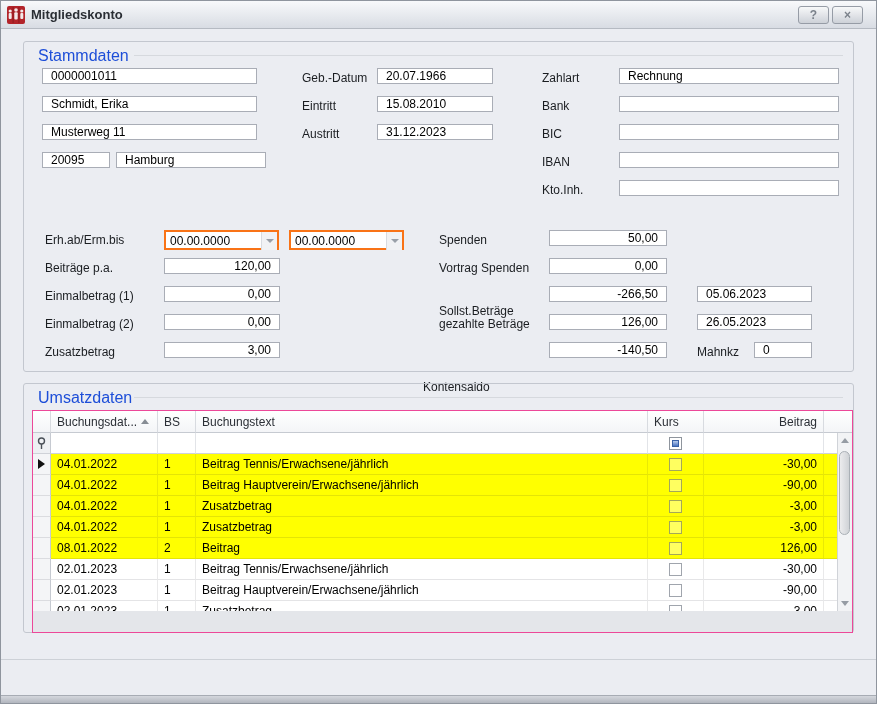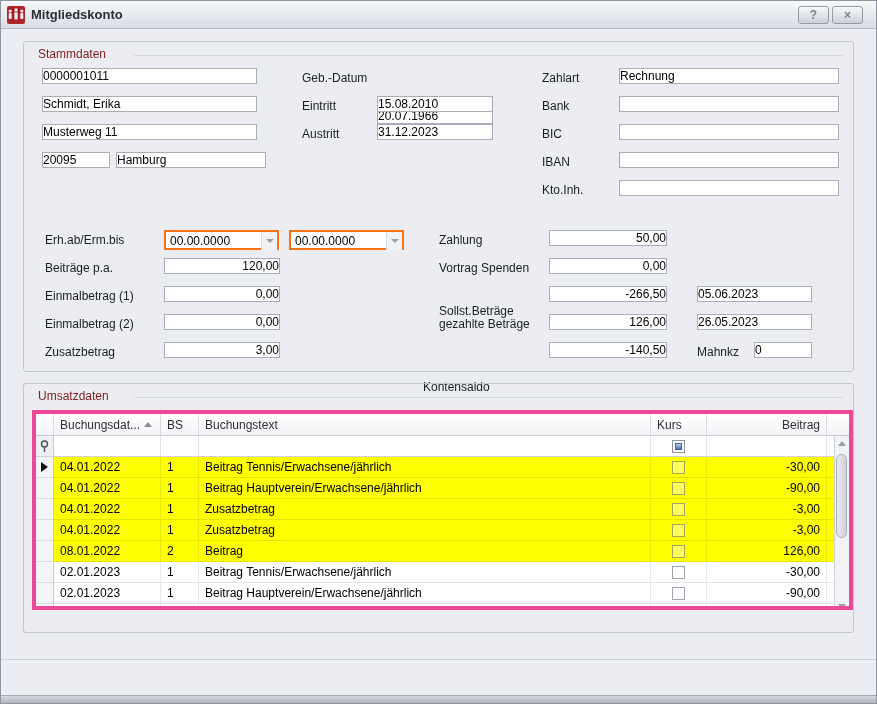--- a/index.html
+++ b/index.html
@@ -28,50 +28,50 @@
     color:#7b828b; font-weight:bold; font-size:12px; line-height:16px; text-align:center;
     cursor:default;
   }
   .btn-help { right:47px; }
   .btn-close { right:13px; }
 
   
   .panel {
     position:absolute; border:1px solid #c3c7cf; border-radius:3px; background:transparent;
   }
-  .panel-title { position:absolute; left:14px; top:5px; font-size:12px; color:#7f1d1d; }
+  .panel-title { position:absolute; left:14px; top:5px; font-size:16px; color:#1d4ed8; }
   .panel-title-line { position:absolute; top:13px; left:110px; right:10px; border-top:1px solid #d6d9de; }
 
   #stammdaten { left:22px; top:40px; width:831px; height:331px; }
   #umsatzdaten { left:22px; top:382px; width:831px; height:250px; }
 
   .lbl { position:absolute; font-size:12px; color:#1a1d21; height:20px; line-height:20px; white-space:nowrap; }
   .field {
     position:absolute; height:16px; border:1px solid #a9adb6; background:#fff;
     font-family:"Liberation Sans", sans-serif; font-size:12px; color:#000;
-    padding:0 0; outline:none;
+    padding:0 8px; outline:none;
   }
   .field.num { text-align:right; }
 
   .combo { position:absolute; height:20px; border:2px solid #f97316; background:#fff; }
   .combo .combo-text { position:absolute; left:4px; top:0; height:18px; line-height:18px; font-size:12px; color:#000; }
   .combo .combo-btn {
     position:absolute; right:0; top:0; width:16px; height:18px; background:#f1f2f4;
     border-left:1px solid #d8dbe0;
   }
   .tri-down {
     position:absolute; left:4px; top:7px; width:0; height:0;
     border-left:4px solid transparent; border-right:4px solid transparent;
     border-top:4px solid #9aa0a8;
   }
 
   
   .grid {
-    position:absolute; left:8px; top:26px; width:821px; height:200px;
-    border:4px solid #ec4899; background:#0ea5e9; overflow:hidden;
+    position:absolute; left:8px; top:26px; width:821px; height:223px;
+    border:1px solid #ec4899; background:#0ea5e9; overflow:hidden;
   }
   .grid-header { display:flex; height:22px; background:linear-gradient(#ffffff,#f3f4f7); }
   .grid-header .hcell {
     border-right:1px solid #d8dbe0; border-bottom:1px solid #c6cad1;
     font-size:12px; color:#2b2f36; display:flex; align-items:center; padding:0 6px;
     overflow:hidden; white-space:nowrap;
   }
   .grid-header .hcell.right { justify-content:flex-end; }
   .sort-asc {
     width:0; height:0; margin-left:auto; margin-right:2px;
@@ -187,21 +187,21 @@
     <div class="panel-title">Stammdaten</div>
     <div class="panel-title-line"></div>
 
     <input class="field" style="left: 18px; top: 26px; width: 215px;" value="0000001011">
     <input class="field" style="left: 18px; top: 54px; width: 215px;" value="Schmidt, Erika">
     <input class="field" style="left: 18px; top: 82px; width: 215px;" value="Musterweg 11">
     <input class="field" style="left: 18px; top: 110px; width: 68px;" value="20095">
     <input class="field" style="left: 92px; top: 110px; width: 150px;" value="Hamburg">
 
     <div class="lbl" style="left:278px; top:26px;">Geb.-Datum</div>
-    <input class="field" style="left: 353px; top: 26px; width: 116px; margin-top: 40px;" value="20.07.1966">
+    <input class="field" style="left: 353px; top: 26px; width: 116px;" value="20.07.1966">
     <div class="lbl" style="left:278px; top:54px;">Eintritt</div>
     <input class="field" style="left: 353px; top: 54px; width: 116px;" value="15.08.2010">
     <div class="lbl" style="left:278px; top:82px;">Austritt</div>
     <input class="field" style="left: 353px; top: 82px; width: 116px;" value="31.12.2023">
 
     <div class="lbl" style="left:518px; top:26px;">Zahlart</div>
     <input class="field" style="left: 595px; top: 26px; width: 220px;" value="Rechnung">
     <div class="lbl" style="left:518px; top:54px;">Bank</div>
     <input class="field" style="left: 595px; top: 54px; width: 220px;" value="">
     <div class="lbl" style="left:518px; top:82px;">BIC</div>
@@ -227,21 +227,21 @@
 
     <div class="lbl" style="left:21px; top:216px;">Beiträge p.a.</div>
     <input class="field num" style="left: 140px; top: 216px; width: 116px;" value="120,00">
     <div class="lbl" style="left:21px; top:244px;">Einmalbetrag (1)</div>
     <input class="field num" style="left: 140px; top: 244px; width: 116px;" value="0,00">
     <div class="lbl" style="left:21px; top:272px;">Einmalbetrag (2)</div>
     <input class="field num" style="left: 140px; top: 272px; width: 116px;" value="0,00">
     <div class="lbl" style="left:21px; top:300px;">Zusatzbetrag</div>
     <input class="field num" style="left: 140px; top: 300px; width: 116px;" value="3,00">
 
-    <div class="lbl" style="left:415px; top:188px;">Zahlung</div>
+    <div class="lbl" style="left:415px; top:188px;">Spenden</div>
     <input class="field num" style="left: 525px; top: 188px; width: 118px;" value="50,00">
     <div class="lbl" style="left:415px; top:216px;">Vortrag Spenden</div>
     <input class="field num" style="left: 525px; top: 216px; width: 118px;" value="0,00">
     <div class="lbl" style="left:415px; top:244px;margin-top:15px;">Sollst.Beträge</div>
     <input class="field num" style="left: 525px; top: 244px; width: 118px;" value="-266,50">
     <input class="field" style="left: 673px; top: 244px; width: 115px;" value="05.06.2023">
     <div class="lbl" style="left:415px; top:272px;">gezahlte Beträge</div>
     <input class="field num" style="left: 525px; top: 272px; width: 118px;" value="126,00">
     <input class="field" style="left: 673px; top: 272px; width: 115px;" value="26.05.2023">
     <div class="lbl" style="left:399px; top:300px;margin-top:35px;">Kontensaldo</div>

